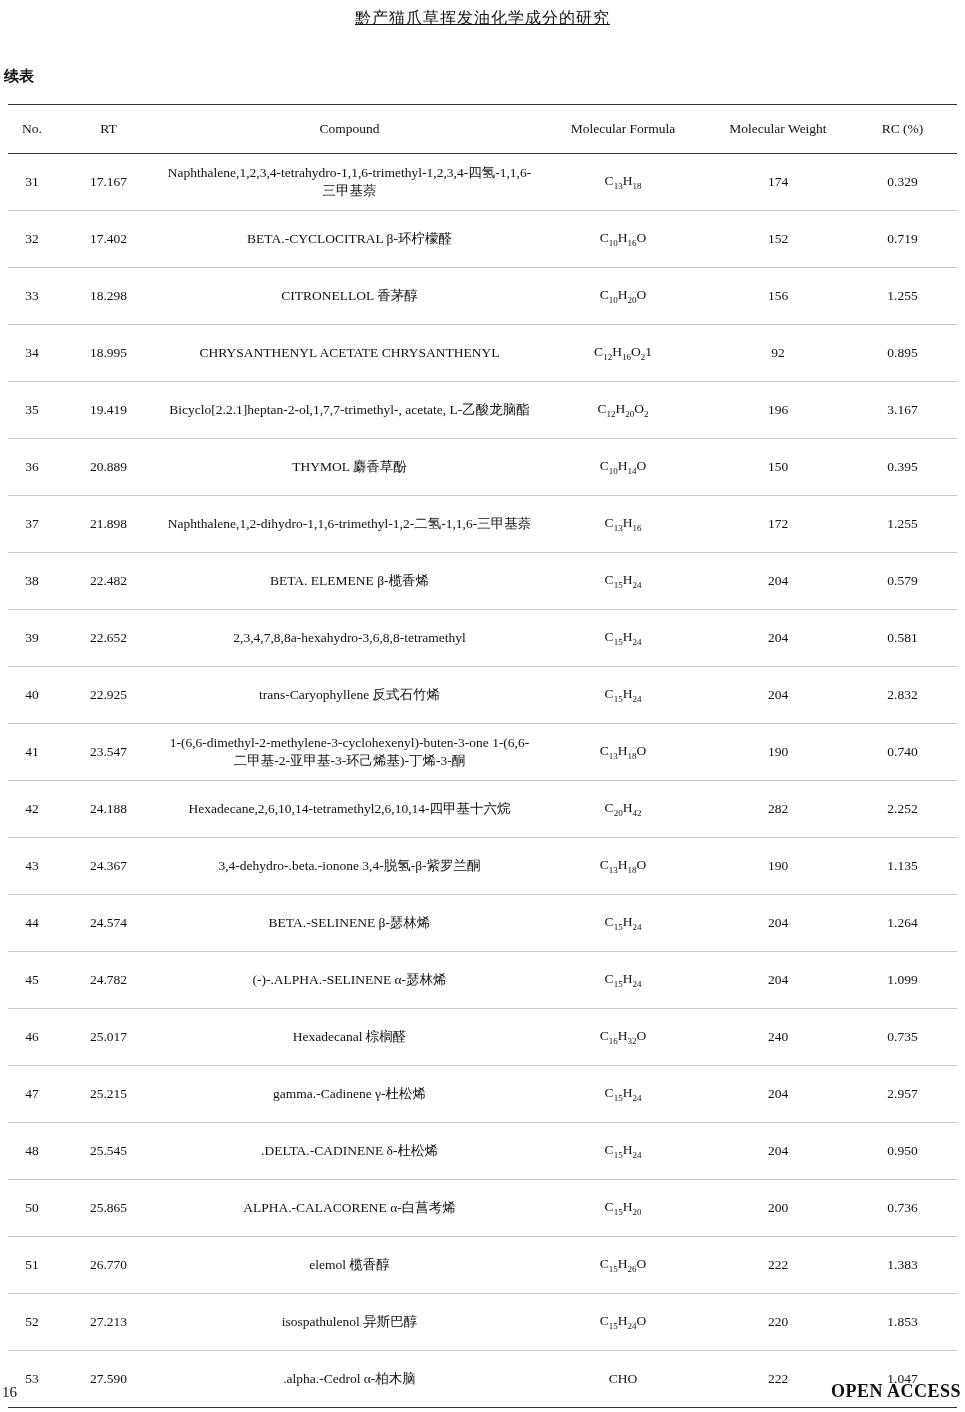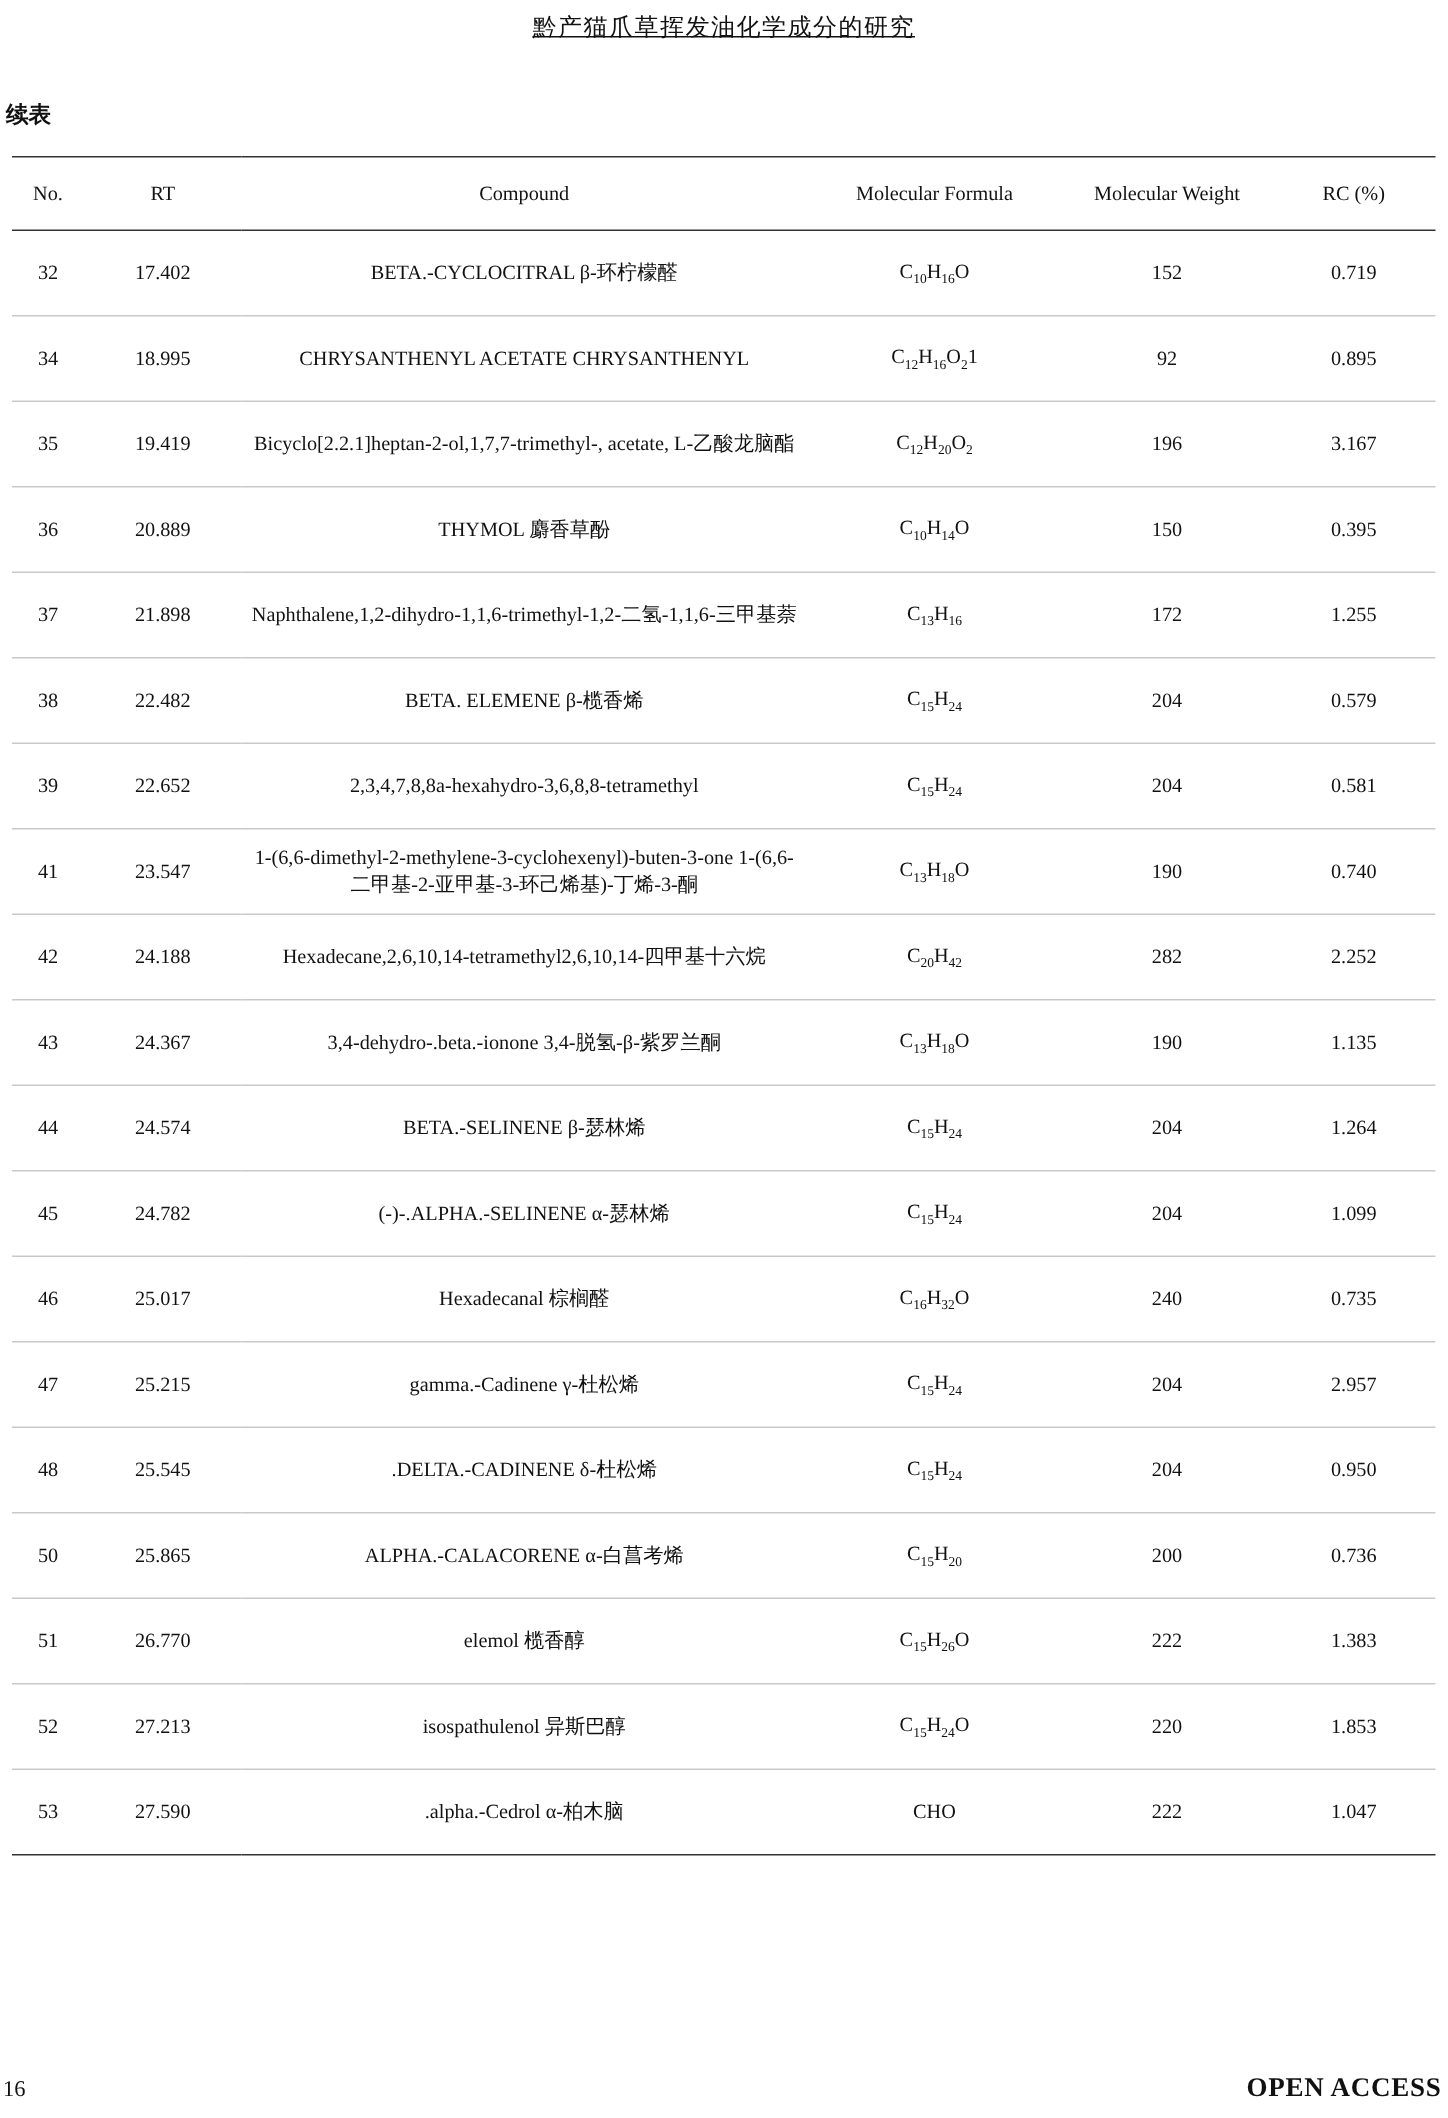--- a/index.html
+++ b/index.html
@@ -64,28 +64,44 @@
         <th>No.</th>
         <th>RT</th>
         <th>Compound</th>
         <th>Molecular Formula</th>
         <th>Molecular Weight</th>
         <th>RC (%)</th>
       </tr>
   </thead>
   <tbody>
       <tr>
+        <td>31</td>
+        <td>17.167</td>
+        <td>Naphthalene,1,2,3,4-tetrahydro-1,1,6-trimethyl-1,2,3,4-四氢-1,1,6-三甲基萘</td>
+        <td>C<sub>13</sub>H<sub>18</sub></td>
+        <td>174</td>
+        <td>0.329</td>
+      </tr>
+      <tr>
         <td>32</td>
         <td>17.402</td>
         <td>BETA.-CYCLOCITRAL β-环柠檬醛</td>
         <td>C<sub>10</sub>H<sub>16</sub>O</td>
         <td>152</td>
         <td>0.719</td>
       </tr>
       <tr>
+        <td>33</td>
+        <td>18.298</td>
+        <td>CITRONELLOL 香茅醇</td>
+        <td>C<sub>10</sub>H<sub>20</sub>O</td>
+        <td>156</td>
+        <td>1.255</td>
+      </tr>
+      <tr>
         <td>34</td>
         <td>18.995</td>
         <td>CHRYSANTHENYL ACETATE CHRYSANTHENYL</td>
         <td>C<sub>12</sub>H<sub>16</sub>O<sub>2</sub>1</td>
         <td>92</td>
         <td>0.895</td>
       </tr>
       <tr>
         <td>35</td>
         <td>19.419</td>
@@ -120,20 +136,28 @@
       </tr>
       <tr>
         <td>39</td>
         <td>22.652</td>
         <td>2,3,4,7,8,8a-hexahydro-3,6,8,8-tetramethyl</td>
         <td>C<sub>15</sub>H<sub>24</sub></td>
         <td>204</td>
         <td>0.581</td>
       </tr>
       <tr>
+        <td>40</td>
+        <td>22.925</td>
+        <td>trans-Caryophyllene  反式石竹烯</td>
+        <td>C<sub>15</sub>H<sub>24</sub></td>
+        <td>204</td>
+        <td>2.832</td>
+      </tr>
+      <tr>
         <td>41</td>
         <td>23.547</td>
         <td>1-(6,6-dimethyl-2-methylene-3-cyclohexenyl)-buten-3-one 1-(6,6-二甲基-2-亚甲基-3-环己烯基)-丁烯-3-酮</td>
         <td>C<sub>13</sub>H<sub>18</sub>O</td>
         <td>190</td>
         <td>0.740</td>
       </tr>
       <tr>
         <td>42</td>
         <td>24.188</td>

